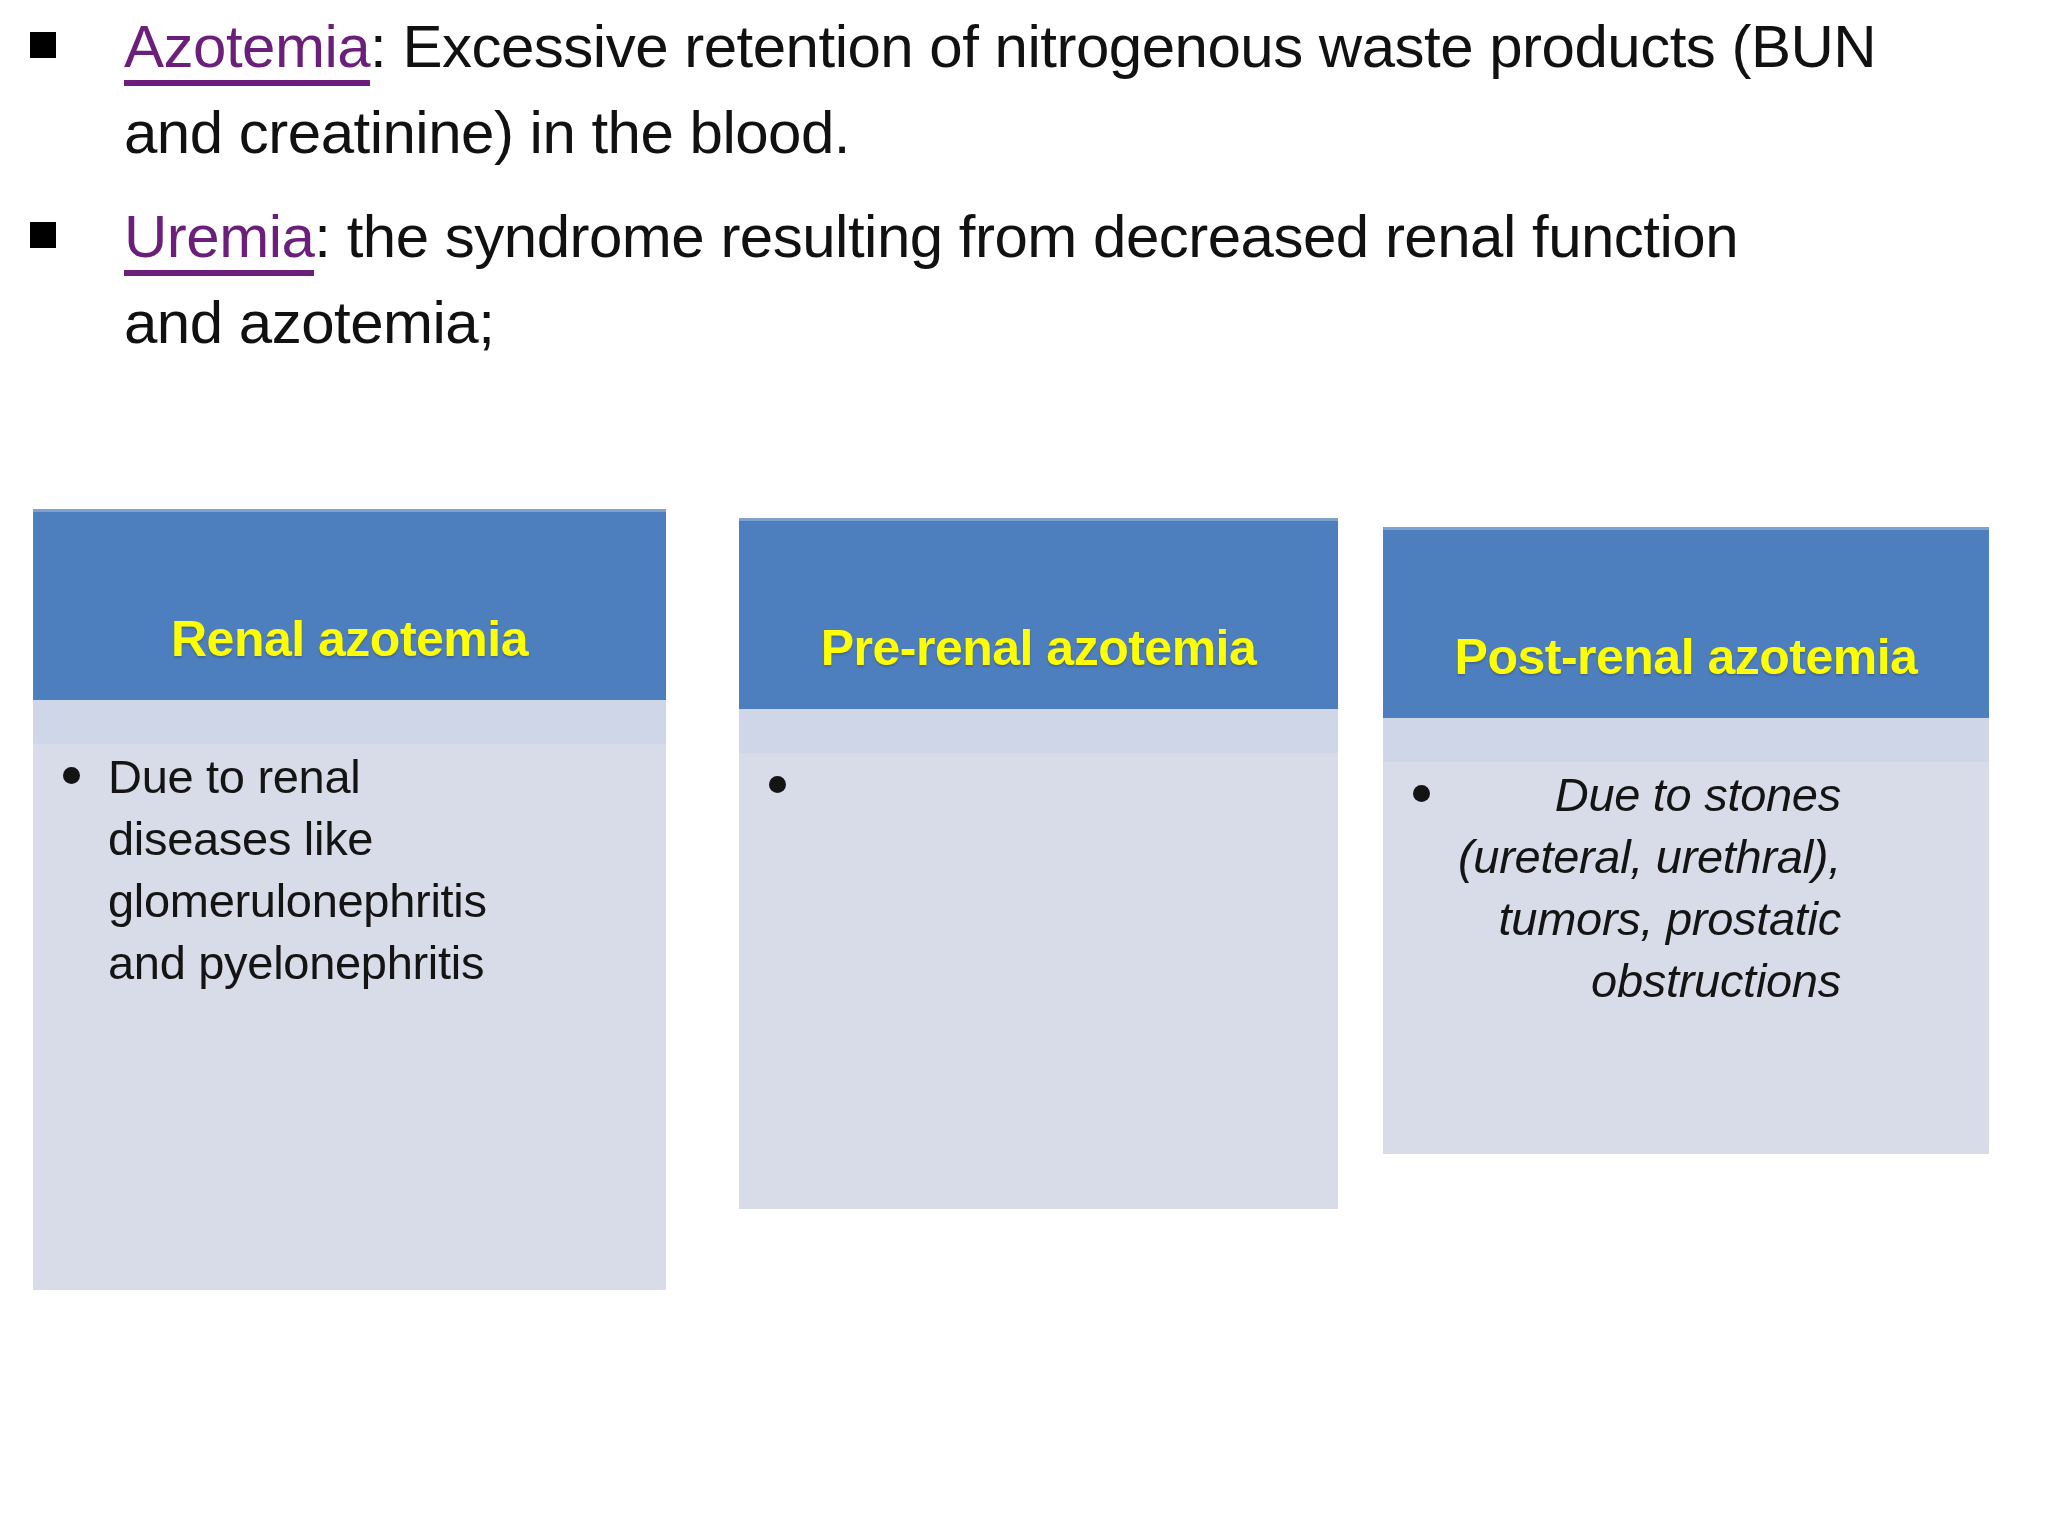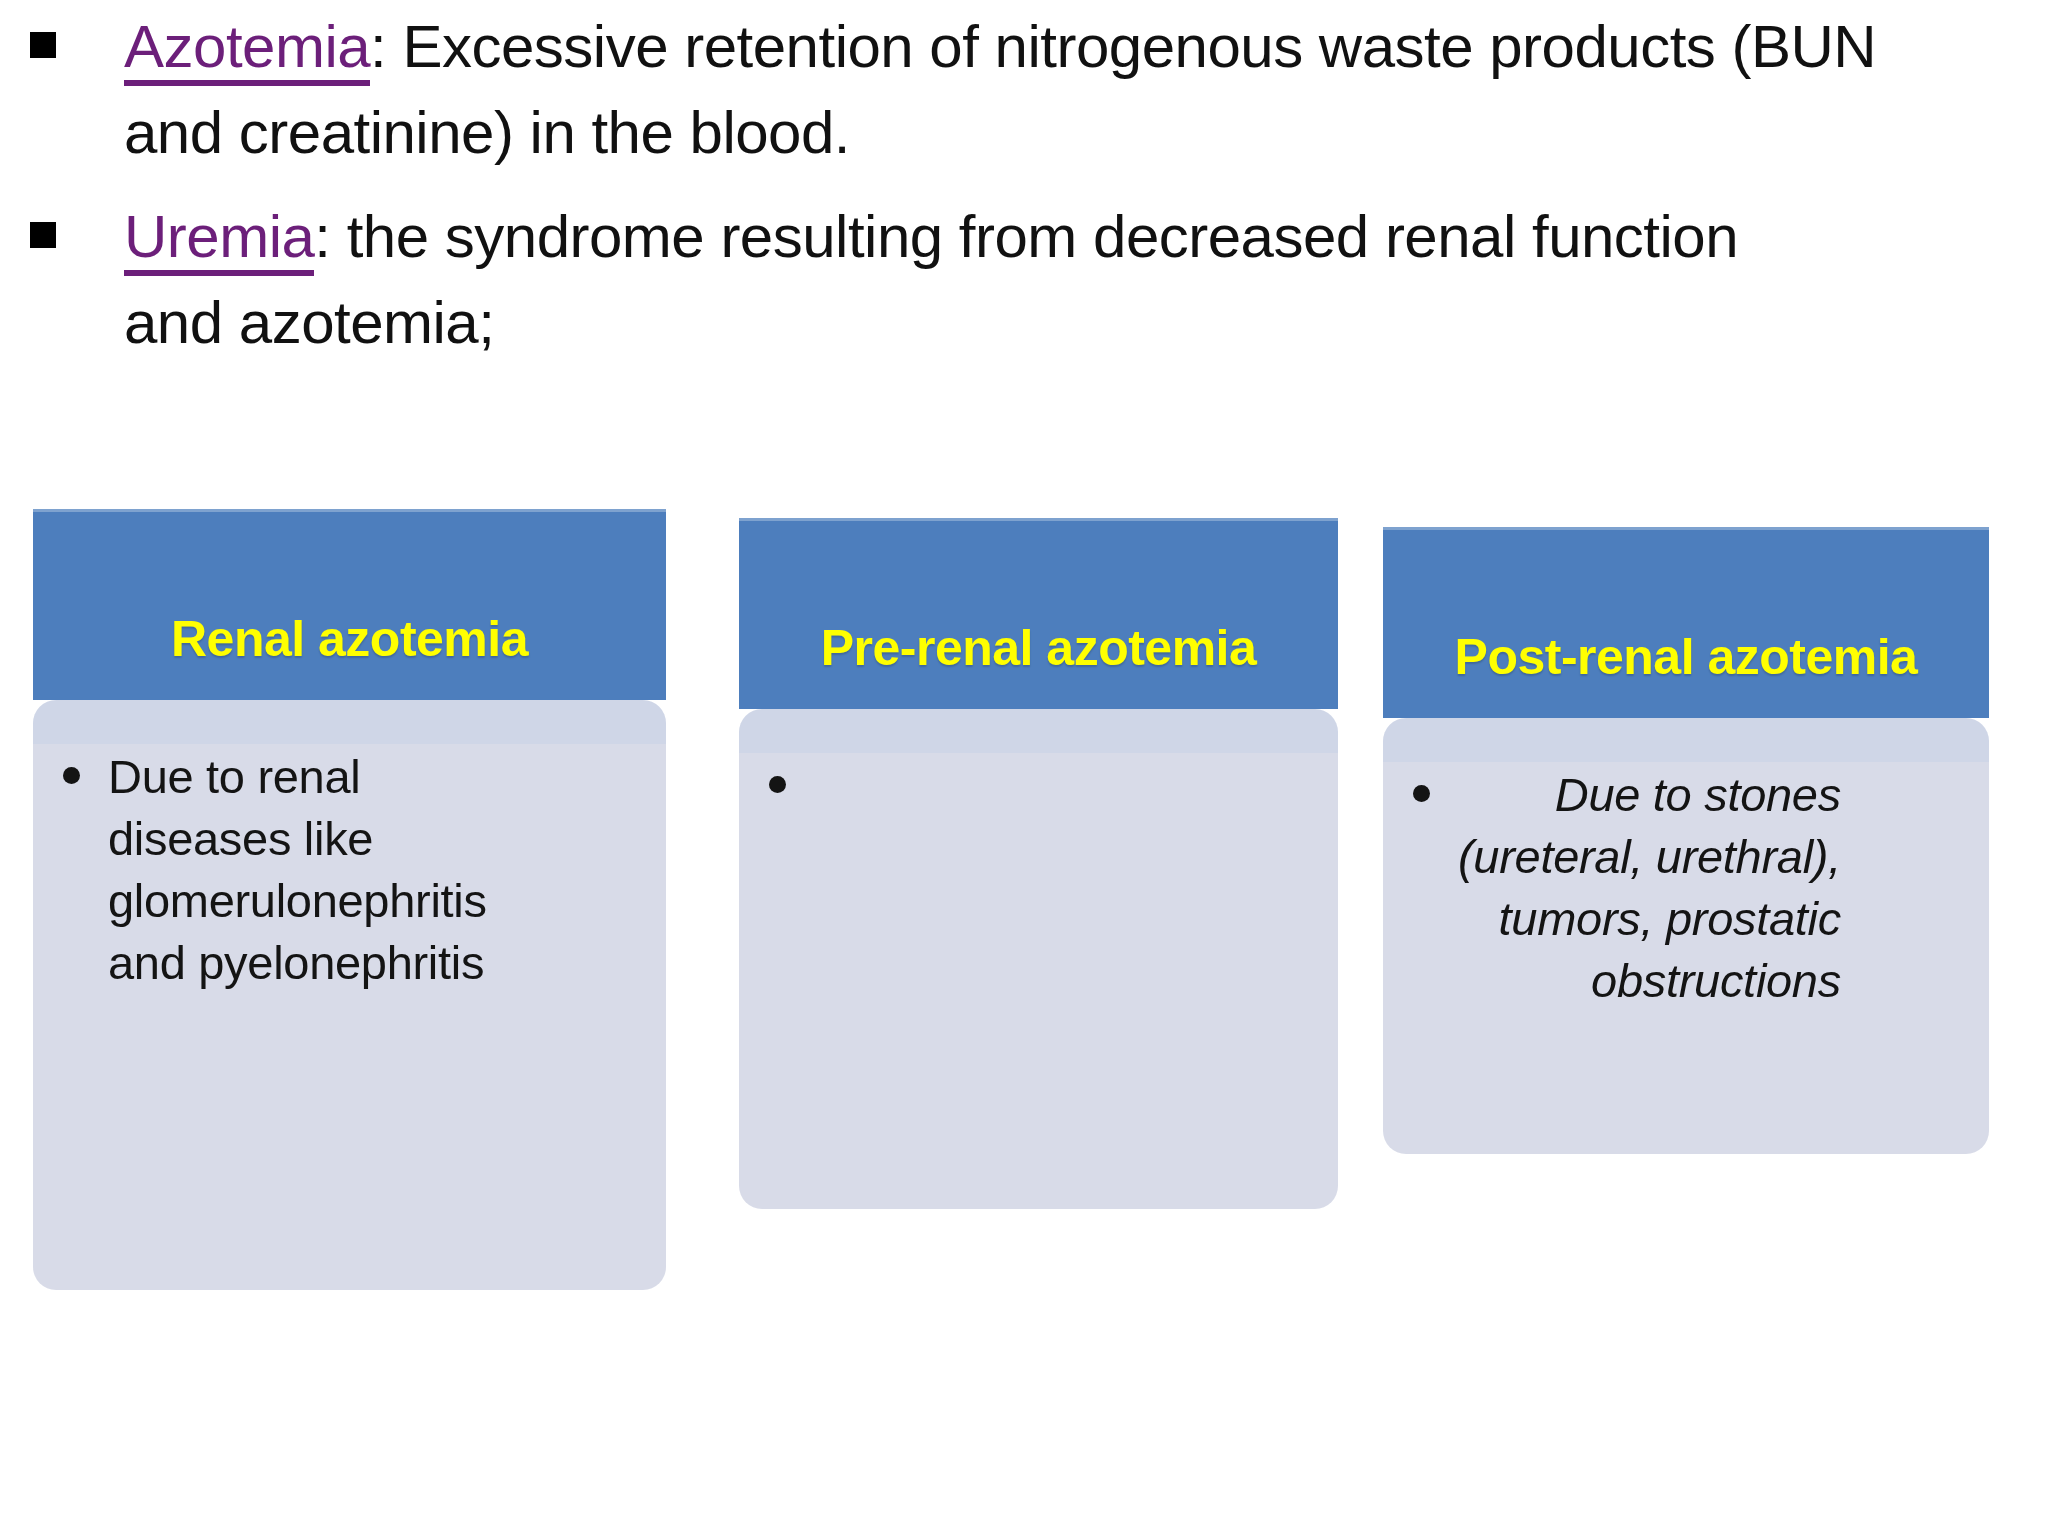--- a/index.html
+++ b/index.html
@@ -38,21 +38,20 @@
     color:var(--title-yellow,#ffff00);
     text-shadow:0 2px 2px rgba(0,0,0,.18);
     white-space:nowrap;
   }
   .card-body{
     box-sizing:border-box;
     background:linear-gradient(180deg,
       var(--band,#cfd6e7) 0px, var(--band,#cfd6e7) 44px,
       var(--body-fill,#d8dbe8) 44px, var(--body-fill,#d8dbe8) 100%);
     padding:46px 20px 0 30px;
-    border-radius:23px;
   }
   .c1 .card-body{height:590px;}
   .c2 .card-body{height:500px;}
   .c3 .card-body{height:436px;font-style:italic;}
   .card-bullet{display:flex;align-items:flex-start;}
   .dot{width:17px;height:17px;border-radius:50%;background:#141414;flex:none;margin-top:21px;}
   .card-text{
     margin:0 0 0 28px;font-size:47px;line-height:62px;
     color:#141414;white-space:pre-line;letter-spacing:-0.3px;
   }

